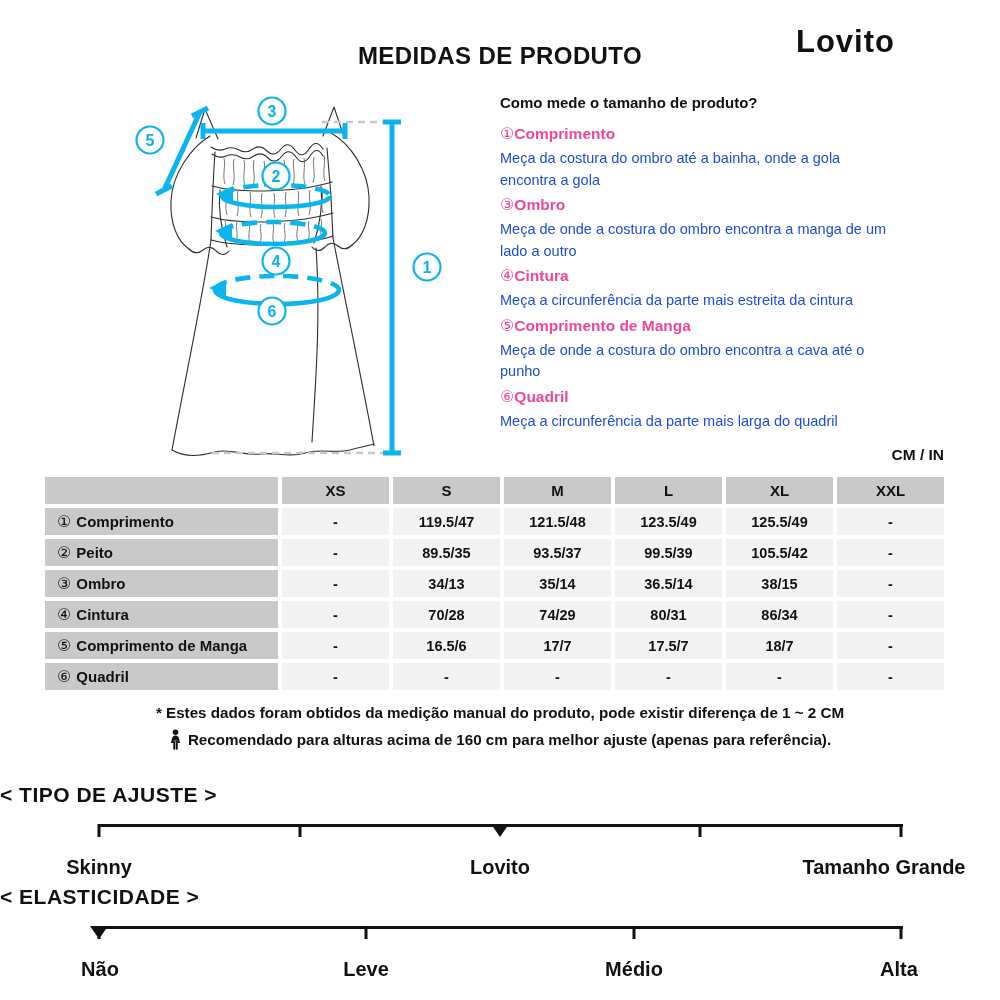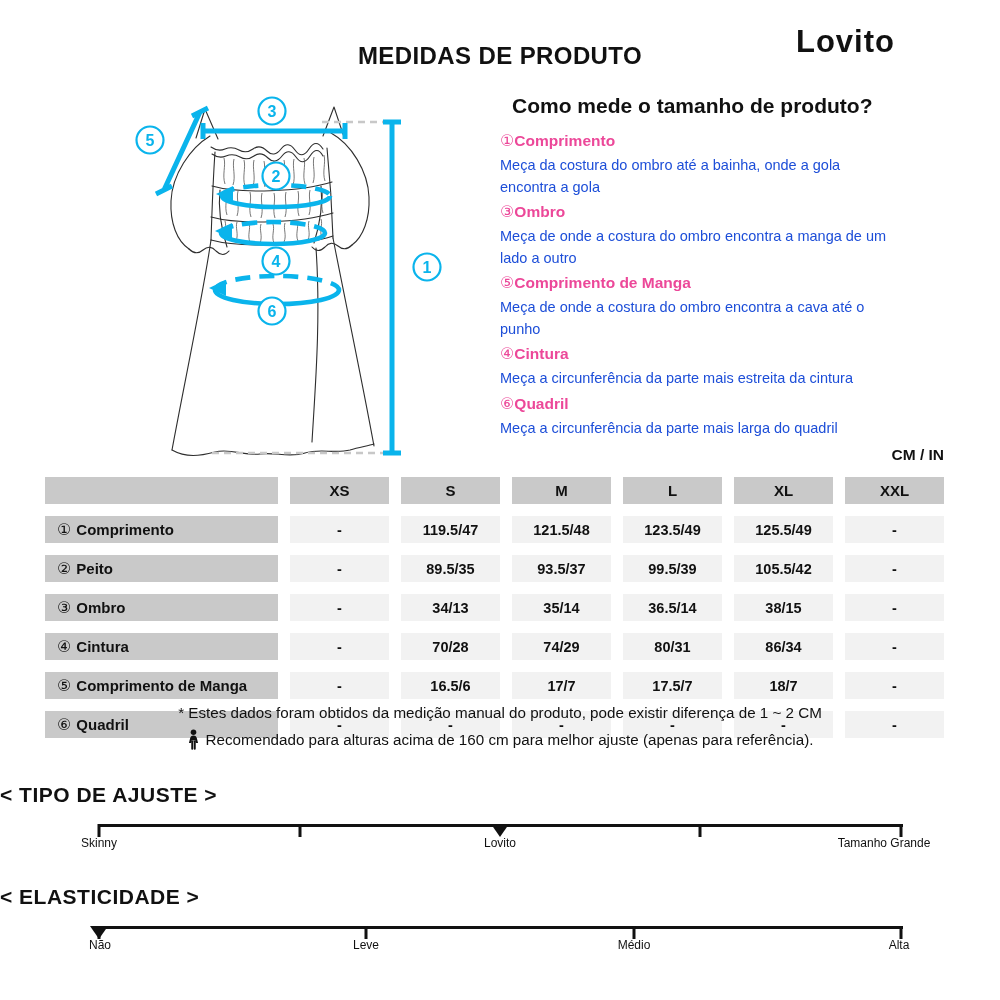--- a/index.html
+++ b/index.html
@@ -16,50 +16,50 @@
   .smock{stroke:#555;stroke-width:.8;fill:none}
   .meas{stroke:#0ab4ec;stroke-width:5;fill:none;stroke-linecap:butt}
   .meas-dash{stroke:#0ab4ec;stroke-width:4.6;fill:none;stroke-dasharray:15 9}
   .meas-solid{stroke:#0ab4ec;stroke-width:4.6;fill:none}
   .guide-dash{stroke:#c8c8c8;stroke-width:2.4;fill:none;stroke-dasharray:7 5}
   .badge{fill:#fff;stroke:#0ab4ec;stroke-width:2.2}
   .badge-num{fill:#0ab4ec;font-family:"Liberation Sans",sans-serif;font-size:16px;font-weight:700;text-anchor:middle}
   .arrow{fill:#0ab4ec}
 
   .guide{position:absolute;left:500px;top:94px;width:392px}
-  .guide h2{margin:0 0 9px 12px;font-size:21px;font-weight:700}
+  .guide h2{margin:0 0 9px 0;font-size:15px;font-weight:700}
   .gtitle{font-size:15.5px;font-weight:700;line-height:28px;color:#ec4899}
   .gtitle .circ{font-size:16px}
   .gdesc{margin:0;font-size:14.5px;font-weight:400;color:#1d4ed8;line-height:21.5px}
 
   .unit{position:absolute;top:446px;right:56px;font-size:15.5px;font-weight:700}
 
   .size-table{position:absolute;left:45px;top:477px;width:899px;display:grid;
-              grid-template-columns:233px repeat(6,1fr);gap:12px}
+              grid-template-columns:233px repeat(6,1fr);gap:4px}
   .cell{height:27px;display:flex;align-items:center;justify-content:center;
         font-weight:700;font-size:14.5px}
   .th{background:#c9c9c9;font-size:15px}
   .lbl{background:#c9c9c9;justify-content:flex-start;padding-left:12px;font-size:15px;gap:5px}
   .lbl .circ{font-size:16px}
   .val{background:#f2f2f2}
 
   .notes{position:absolute;top:704px;left:0;right:0;display:flex;flex-direction:column;
          align-items:center;gap:8px}
-  .note{display:flex;align-items:center;gap:6px;font-size:15.2px;font-weight:400}
+  .note{display:flex;align-items:center;gap:6px;font-size:15.2px;font-weight:700}
   .person-icon svg{display:block}
 
   .slider{position:absolute;left:0;width:1000px}
   .slider-title{font-size:21px;font-weight:700;letter-spacing:.5px}
   .scale{position:relative;height:60px;margin-top:17px}
   .scale-line{position:absolute;left:98px;width:805px;top:0;height:3px;background:#111}
   .tick{position:absolute;top:0;width:3px;height:13px;background:#111;transform:translateX(-50%)}
   .marker{position:absolute;top:0;width:0;height:0;transform:translateX(-50%);
           border-left:9px solid transparent;border-right:9px solid transparent;border-top:13px solid #111}
-  .slabel{position:absolute;top:12px;transform:translateX(-50%);white-space:nowrap;
-          font-size:12px;font-weight:400}
+  .slabel{position:absolute;top:32px;transform:translateX(-50%);white-space:nowrap;
+          font-size:20px;font-weight:700}
 </style>
 </head>
 <body>
 
 <div class="page">
 
   <div class="page-title">MEDIDAS DE PRODUTO</div>
   <div class="brand">Lovito</div>
 
   <svg class="diagram" viewBox="0 0 360 380">
@@ -132,26 +132,26 @@
     <h2>Como mede o tamanho de produto?</h2>
     <div class="gitem">
       <div class="gtitle"><span class="circ">①</span><span>Comprimento</span></div>
       <p class="gdesc">Meça da costura do ombro até a bainha, onde a gola encontra a gola</p>
     </div>
     <div class="gitem">
       <div class="gtitle"><span class="circ">③</span><span>Ombro</span></div>
       <p class="gdesc">Meça de onde a costura do ombro encontra a manga de um lado a outro</p>
     </div>
     <div class="gitem">
+      <div class="gtitle"><span class="circ">④</span><span>Cintura</span></div>
+      <p class="gdesc">Meça a circunferência da parte mais estreita da cintura</p>
+    </div>
+    <div class="gitem">
       <div class="gtitle"><span class="circ">⑤</span><span>Comprimento de Manga</span></div>
       <p class="gdesc">Meça de onde a costura do ombro encontra a cava até o punho</p>
-    </div>
-    <div class="gitem">
-      <div class="gtitle"><span class="circ">④</span><span>Cintura</span></div>
-      <p class="gdesc">Meça a circunferência da parte mais estreita da cintura</p>
     </div>
     <div class="gitem">
       <div class="gtitle"><span class="circ">⑥</span><span>Quadril</span></div>
       <p class="gdesc">Meça a circunferência da parte mais larga do quadril</p>
     </div>
   </section>
 
   <div class="unit">CM / IN</div>
 
   <div class="size-table">

